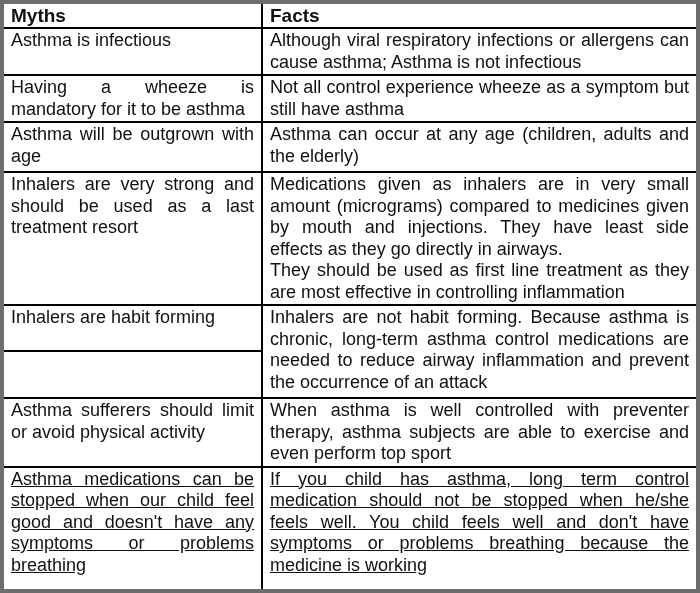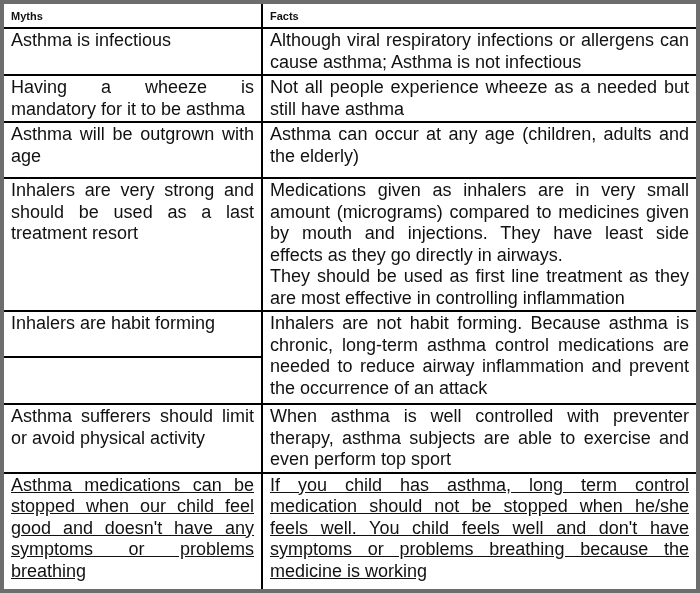--- a/index.html
+++ b/index.html
@@ -38,36 +38,36 @@
     text-align: justify;
     padding: 1px 7px 1px 7px;
     font-size: 18px;
     line-height: 21.5px;
     color: #111111;
     overflow: hidden;
   }
   th {
     font-weight: bold;
     text-align: left;
-    font-size: 11px;
+    font-size: 19px;
     line-height: 20px;
     padding-top: 2px;
   }
   
   tr.row-header th { border-top: none; }
   th:first-child, td:first-child { border-left: none; }
   th:last-child, td:last-child { border-right: none; }
   tr.row-8 td { border-bottom: none; text-decoration: underline; }
   
   td.fact-cell { border-left: 2px solid #000000; }
 
   tr.row-header { height: 24px; }
   tr.row-1 { height: 46px; }
   tr.row-2 { height: 47px; padding-left: 28px; }
-  tr.row-3 { height: 56px; }
+  tr.row-3 { height: 50px; }
   tr.row-4 { height: 129px; padding-left: 46px; }
   tr.row-5 { height: 46px; }
   tr.row-6 { height: 47px; }
   tr.row-7 { height: 60px; }
   tr.row-8 { height: 132px; }
 
   td p {
     margin: 0;
     padding: 0;
   }
@@ -91,21 +91,21 @@
         <tr class="row-1">
           <td>Asthma is infectious</td>
           <td class="fact-cell">
             <p>Although viral respiratory infections or allergens can cause asthma; Asthma is not infectious</p>
           </td>
         </tr>
 
         <tr class="row-2">
           <td>Having a wheeze is mandatory for it to be asthma</td>
           <td class="fact-cell">
-            <p>Not all people experience wheeze as a needed but still have asthma</p>
+            <p>Not all control experience wheeze as a symptom but still have asthma</p>
           </td>
         </tr>
 
         <tr class="row-3">
           <td>Asthma will be outgrown with age</td>
           <td class="fact-cell">
             <p>Asthma can occur at any age (children, adults and the elderly)</p>
           </td>
         </tr>
 

